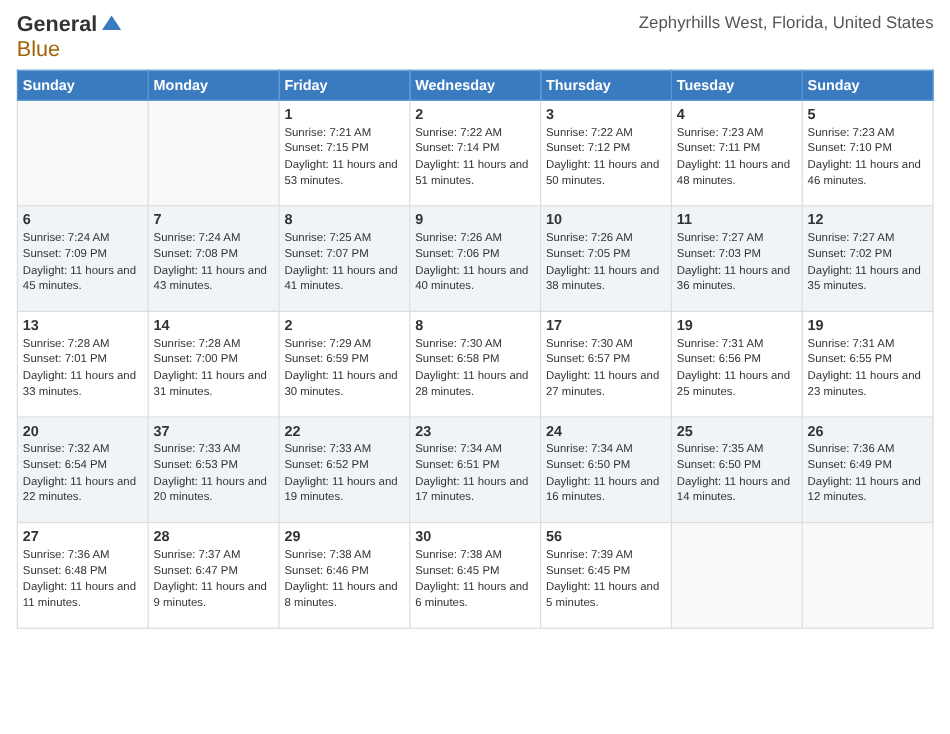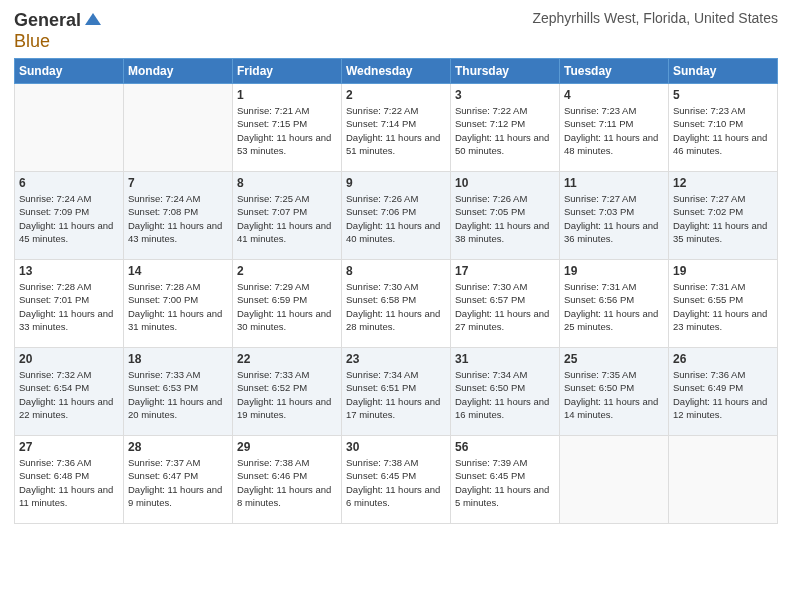--- a/index.html
+++ b/index.html
@@ -212,33 +212,33 @@
             <span class="day-num">19</span>
             <div class="day-info">Sunrise: 7:31 AM<br>Sunset: 6:55 PM<br>Daylight: 11 hours and 23 minutes.</div>
           </td>
         </tr>
         <tr>
           <td>
             <span class="day-num">20</span>
             <div class="day-info">Sunrise: 7:32 AM<br>Sunset: 6:54 PM<br>Daylight: 11 hours and 22 minutes.</div>
           </td>
           <td>
-            <span class="day-num">18</span>
+            <span class="day-num">37</span>
             <div class="day-info">Sunrise: 7:33 AM<br>Sunset: 6:53 PM<br>Daylight: 11 hours and 20 minutes.</div>
           </td>
           <td>
             <span class="day-num">22</span>
             <div class="day-info">Sunrise: 7:33 AM<br>Sunset: 6:52 PM<br>Daylight: 11 hours and 19 minutes.</div>
           </td>
           <td>
             <span class="day-num">23</span>
             <div class="day-info">Sunrise: 7:34 AM<br>Sunset: 6:51 PM<br>Daylight: 11 hours and 17 minutes.</div>
           </td>
           <td>
-            <span class="day-num">31</span>
+            <span class="day-num">24</span>
             <div class="day-info">Sunrise: 7:34 AM<br>Sunset: 6:50 PM<br>Daylight: 11 hours and 16 minutes.</div>
           </td>
           <td>
             <span class="day-num">25</span>
             <div class="day-info">Sunrise: 7:35 AM<br>Sunset: 6:50 PM<br>Daylight: 11 hours and 14 minutes.</div>
           </td>
           <td>
             <span class="day-num">26</span>
             <div class="day-info">Sunrise: 7:36 AM<br>Sunset: 6:49 PM<br>Daylight: 11 hours and 12 minutes.</div>
           </td>

